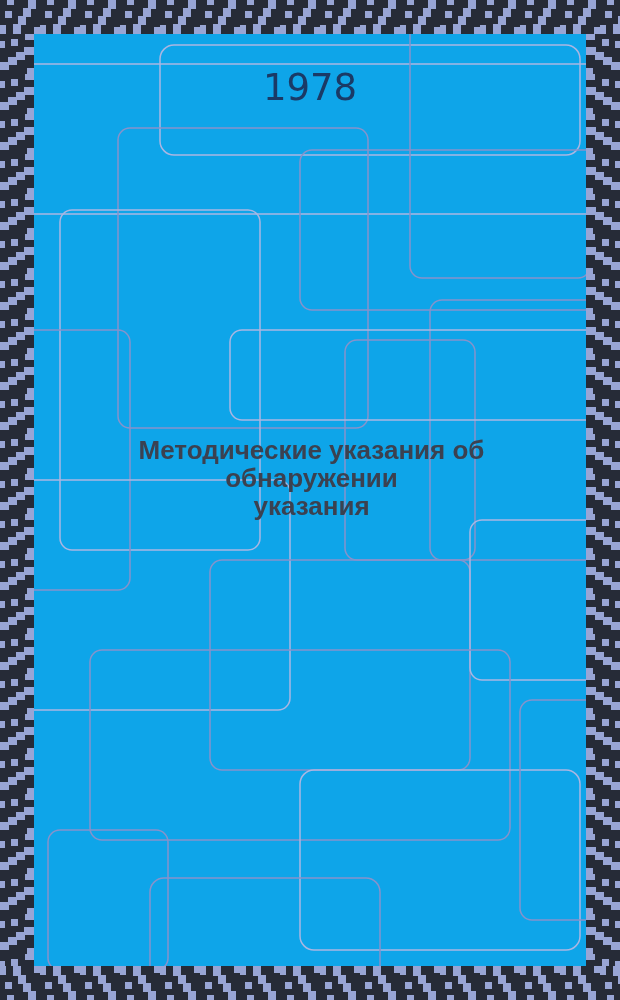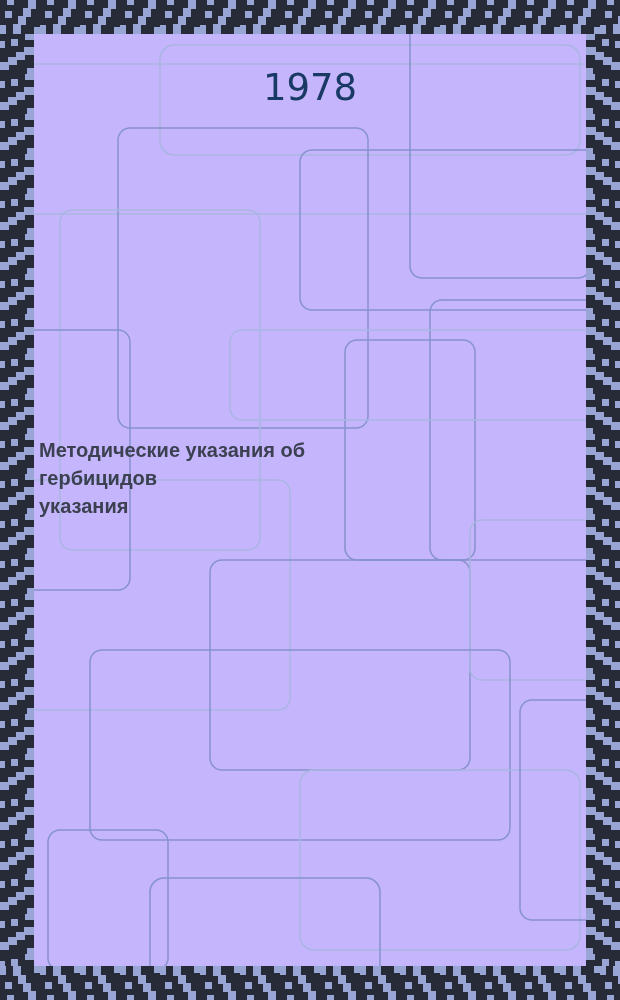--- a/index.html
+++ b/index.html
@@ -3,35 +3,36 @@
 <meta charset="utf-8">
 <style>
   html,body{margin:0;padding:0;}
   body{
     width:620px;height:1000px;overflow:hidden;
     background:#98a5d5;
     font-family:"Liberation Sans",sans-serif;
   }
   .cover{
     position:relative;width:620px;height:1000px;
-    background:#c4b5fd;
+    background:#0ea5e9;
   }
   .cover svg{position:absolute;left:0;top:0;display:block;}
   .year{
     position:absolute;top:68px;left:0;right:0;
     text-align:center;
     font-family:"DejaVu Sans",sans-serif;
     font-size:37px;line-height:40px;font-weight:400;
     color:#1a3a66;
   }
   .title{
     position:absolute;top:436px;left:39px;right:36px;
+    text-align:center;
     font-family:"Liberation Sans",sans-serif;
     font-weight:bold;
-    font-size:20px;line-height:28px;
+    font-size:26px;line-height:28px;
     color:#3b4150;
   }
   .title div{white-space:nowrap;}
 </style>
 </head>
 <body>
 
 <div class="cover">
 
   <svg width="620" height="1000" viewBox="0 0 620 1000" xmlns="http://www.w3.org/2000/svg">
@@ -97,17 +98,17 @@
       <g transform="translate(620,34) scale(-1,1)">
         <rect x="0" y="0" width="34" height="932" fill="url(#chainV)"></rect>
       </g>
     </g>
   </svg>
 
   <div class="year">1978</div>
 
   <div class="title">
     <div>Методические указания об</div>
-    <div>гербицидов</div>
+    <div>обнаружении</div>
     <div>указания</div>
   </div>
 
 </div>
 
 </body></html>

